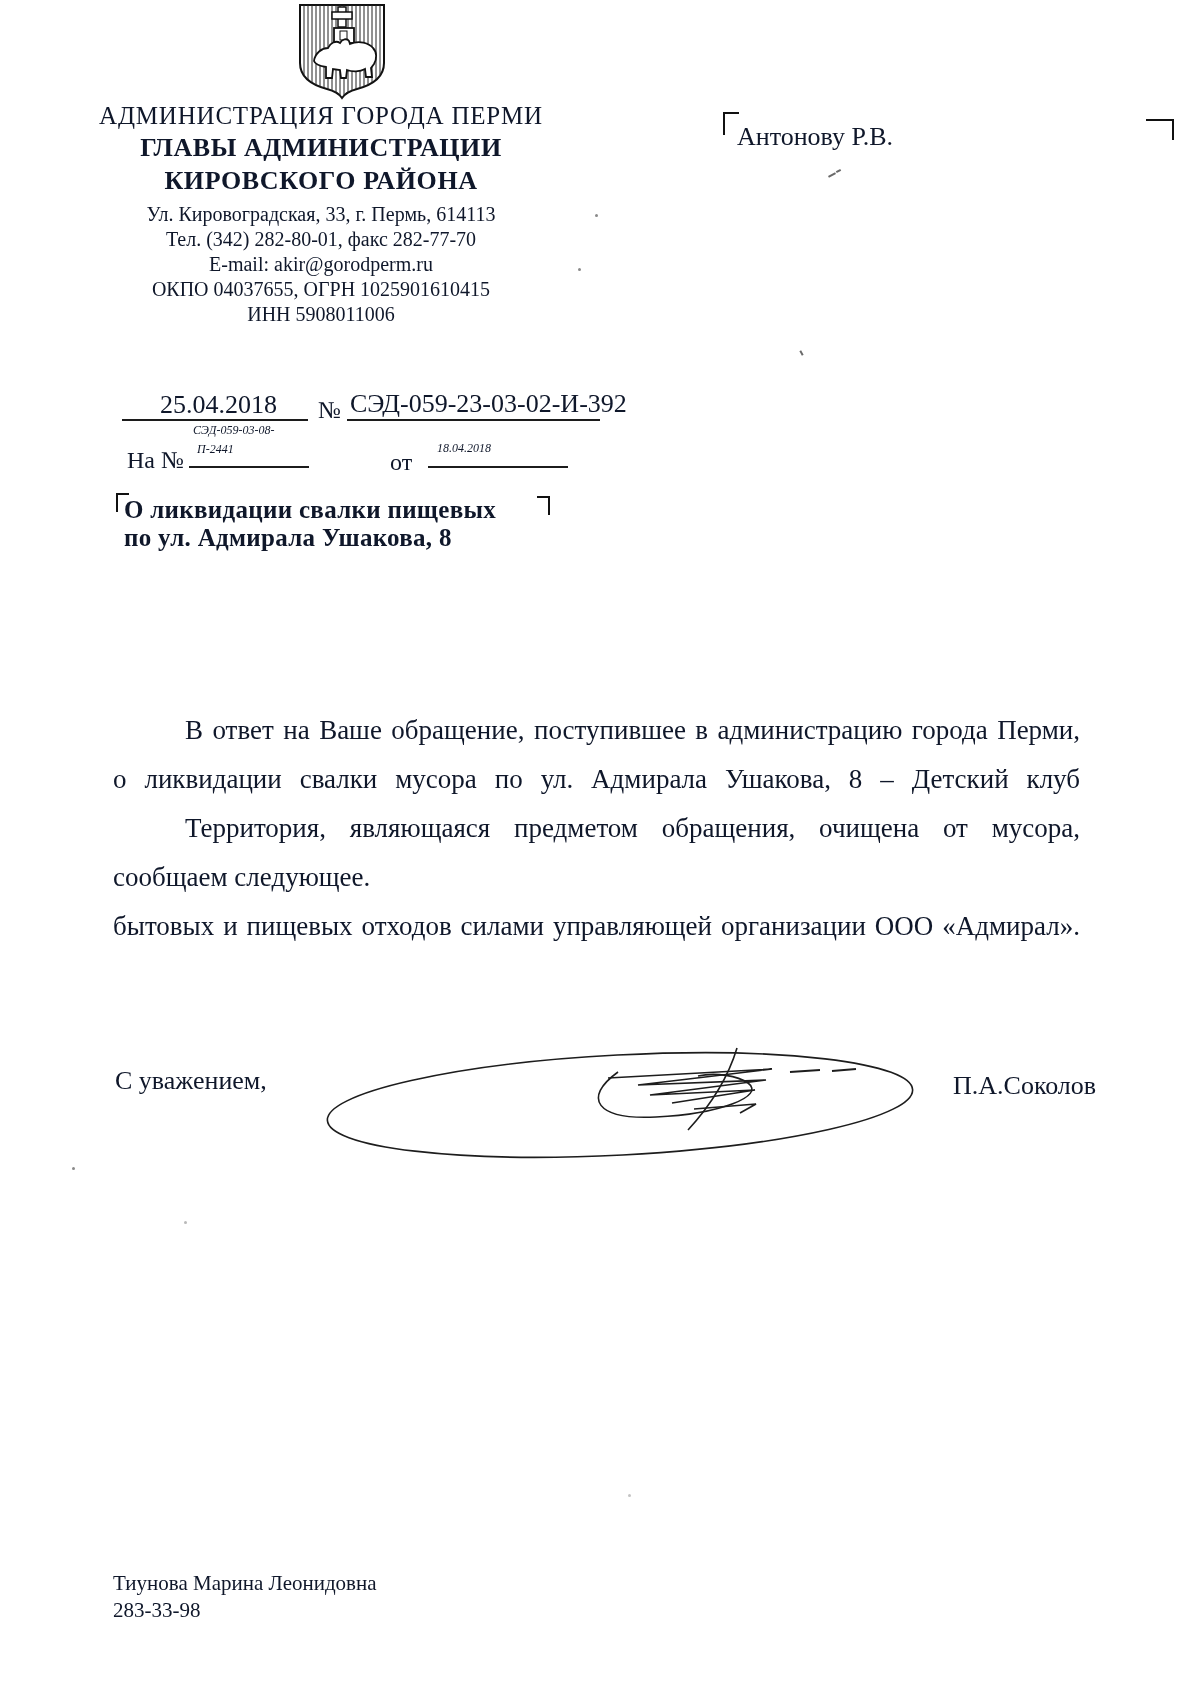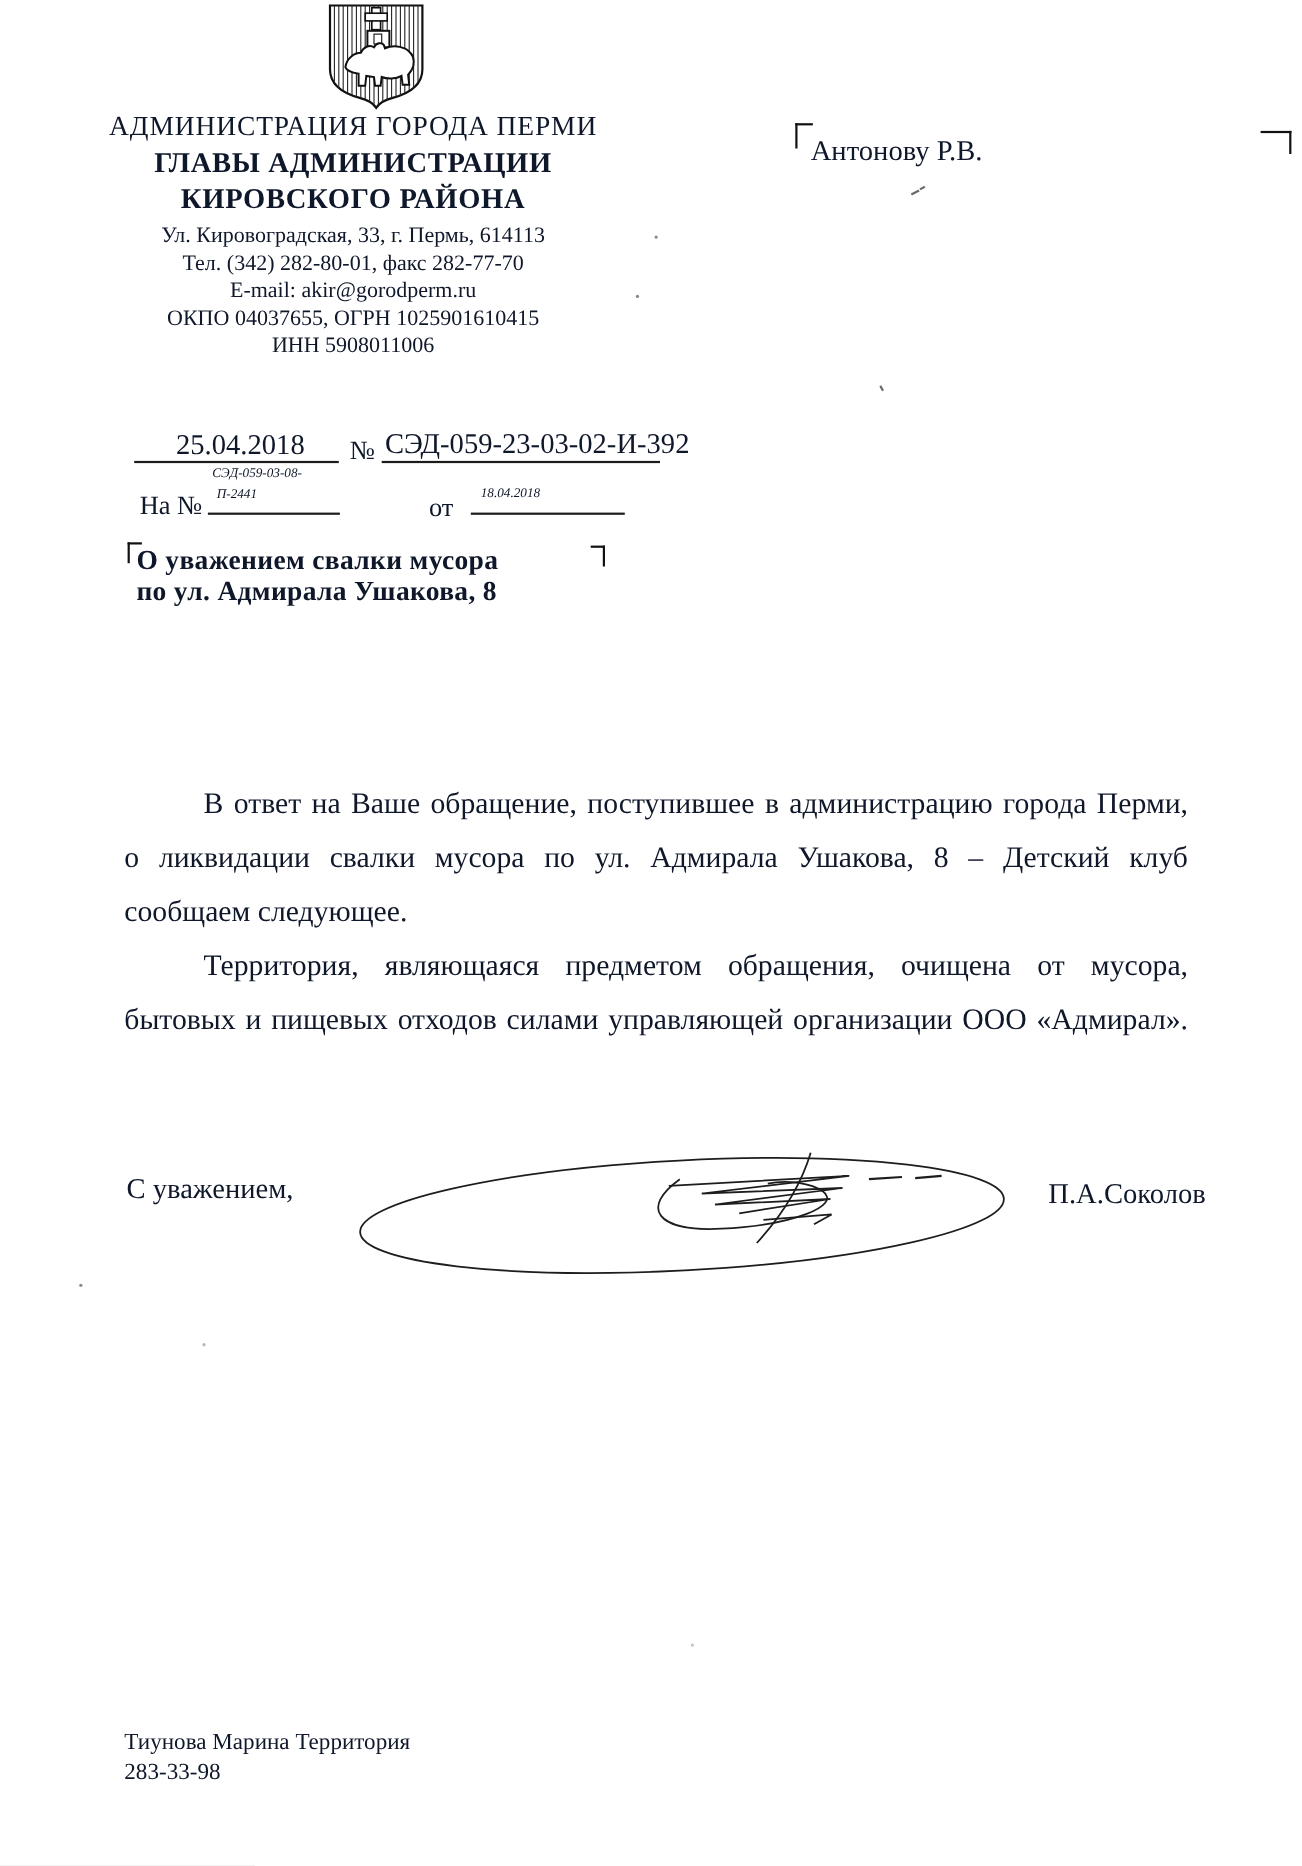--- a/index.html
+++ b/index.html
@@ -118,50 +118,50 @@
   <div class="abs ref-label" style="left:127px; top:447px;">На №</div>
   <div class="abs ref-small" style="left:197px; top:442px;">П-2441</div>
   <div class="abs u-line" style="left:189px; top:466px; width:120px;"></div>
   <div class="abs ref-label" style="left:390px; top:449px;">от</div>
   <div class="abs ref-small" style="left:437px; top:441px;">18.04.2018</div>
   <div class="abs u-line" style="left:428px; top:466px; width:140px;"></div>
 
   <div class="abs corner-tl" style="left:116px; top:493px; width:11px; height:17px;"></div>
   <div class="abs corner-tr" style="left:537px; top:496px; width:11px; height:17px;"></div>
   <div class="abs subject" style="left:124px; top:496px;">
-    <div>О уважением свалки мусора</div>
+    <div>О ликвидации свалки пищевых</div>
     <div>по ул. Адмирала Ушакова, 8</div>
   </div>
 
   <div class="abs body-block">
     <div class="body-line indent">В ответ на Ваше обращение, поступившее в администрацию города Перми,</div>
     <div class="body-line">о ликвидации свалки мусора по ул. Адмирала Ушакова, 8 – Детский клуб</div>
+    <div class="body-line indent">Территория, являющаяся предметом обращения, очищена от мусора,</div>
     <div class="body-line endline">сообщаем следующее.</div>
-    <div class="body-line indent">Территория, являющаяся предметом обращения, очищена от мусора,</div>
     <div class="body-line">бытовых и пищевых отходов силами управляющей организации ООО «Адмирал».</div>
   </div>
 
   <div class="abs closing" style="left:115px; top:1066px;">С уважением,</div>
   <div class="abs signer" style="left:953px; top:1071px;">П.А.Соколов</div>
 
   <div class="abs" style="left:300px; top:1020px;">
     <svg width="650" height="170" viewBox="0 0 650 170" xmlns="http://www.w3.org/2000/svg" fill="none" stroke="#1d1d1d">
       <ellipse cx="320" cy="85" rx="293" ry="50" stroke-width="1.6" transform="rotate(-3 320 85)"></ellipse>
       <g stroke-width="1.6">
         <path d="M318,52 C282,78 296,100 356,97 C420,94 466,76 448,63 C438,56 416,52 398,56"></path>
         <path d="M308,58 L472,49 L338,65 L466,60 L350,75 L455,70 L372,83"></path>
         <path d="M437,28 C428,58 410,86 388,110"></path>
         <path d="M394,89 L456,84 L440,93"></path>
         <path d="M490,52 L520,50 M532,51 L556,49" stroke-width="2"></path>
       </g>
     </svg>
   </div>
 
   <div class="abs footer">
-    <div class="footer-line">Тиунова Марина Территория</div>
+    <div class="footer-line">Тиунова Марина Леонидовна</div>
     <div class="footer-line">283-33-98</div>
   </div>
 
   <div class="abs speck" style="left:595px; top:214px;"></div>
   <div class="abs speck" style="left:578px; top:268px;"></div>
   <div class="abs tick" style="left:828px; top:174px; transform:rotate(-28deg);"></div>
   <div class="abs tick" style="left:836px; top:170px; transform:rotate(-28deg); width:5px;"></div>
   <div class="abs tick" style="left:799px; top:352px; transform:rotate(60deg); width:5px;"></div>
   <div class="abs speck" style="left:72px;  top:1167px;"></div>
   <div class="abs speck" style="left:184px; top:1221px; opacity:.6;"></div>

